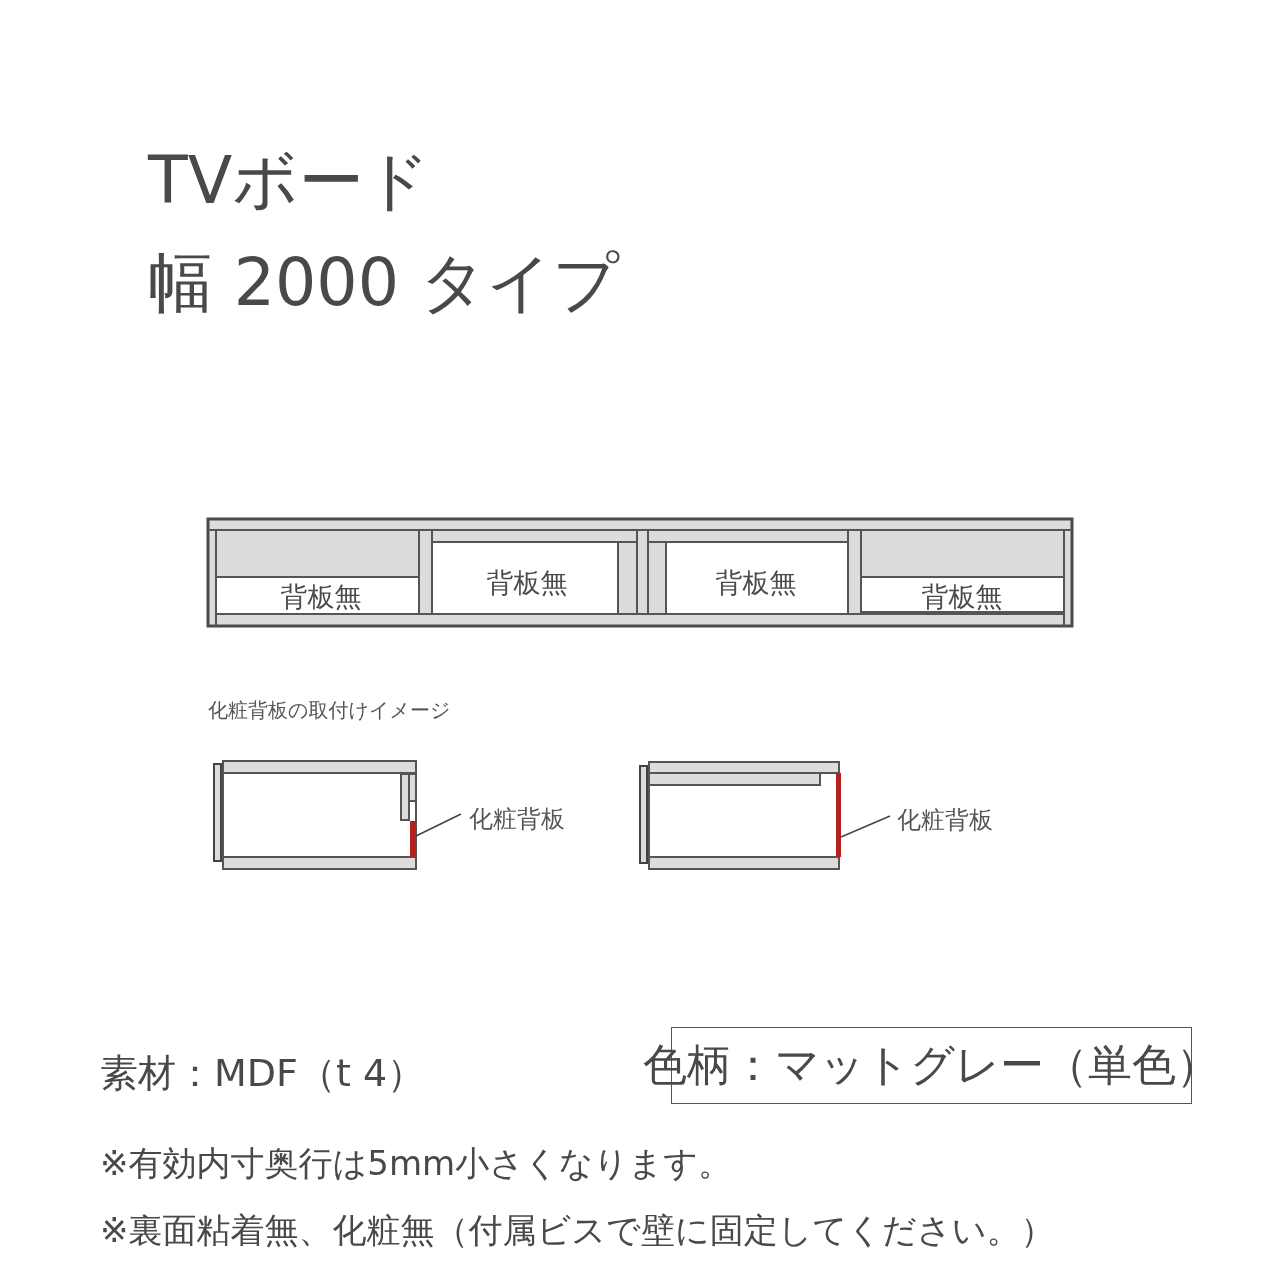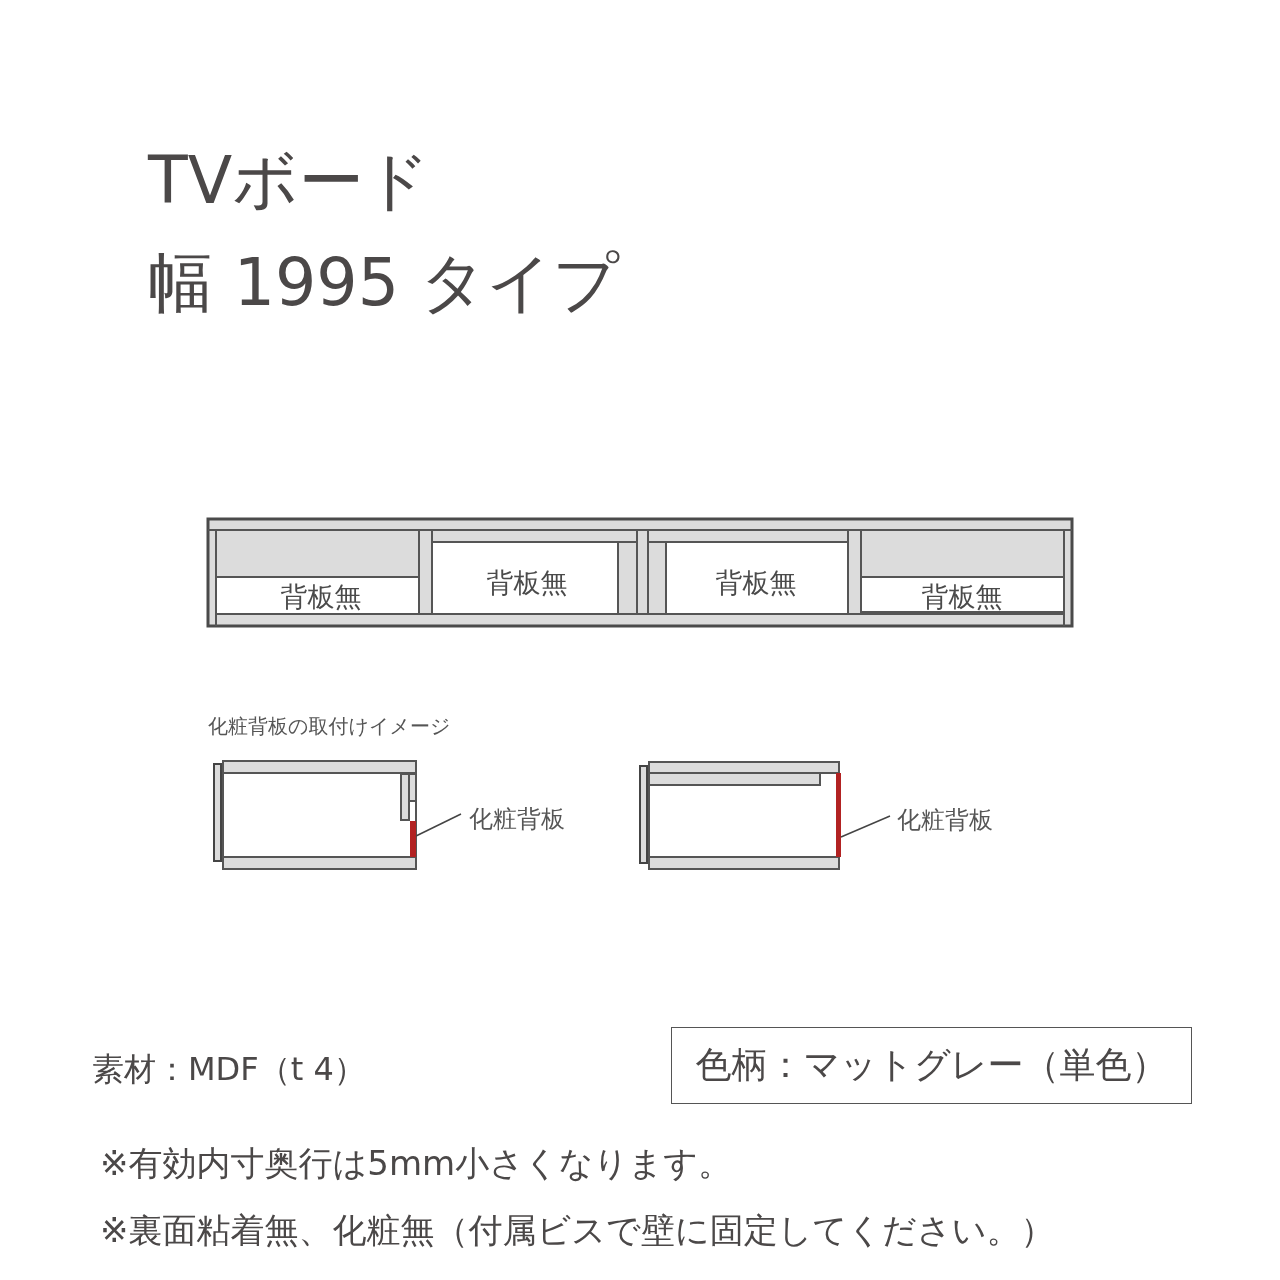--- a/index.html
+++ b/index.html
@@ -3,38 +3,38 @@
   <meta charset="utf-8">
   <style>
     html, body { margin: 0; padding: 0; background: #ffffff; }
     body { width: 1280px; height: 1280px; position: relative; overflow: hidden;
            font-family: "DejaVu Sans", "Liberation Sans", sans-serif; color: #4a4747; }
     .title-line { position: absolute; left: 148px; font-size: 65px; line-height: 1; color: #4b4848; letter-spacing: 0px; white-space: nowrap; }
     #t1 { top: 148px; }
     #t2 { top: 250px; }
     .abs { position: absolute; white-space: nowrap; }
     .board-svg, .detail-svg { position: absolute; left: 0; top: 0; }
-    .caption { left: 208px; top: 697px; font-size: 20px; color: #555; margin-top: 16px; }
+    .caption { left: 208px; top: 697px; font-size: 20px; color: #555; }
     .callout { font-size: 24px; color: #555; }
     #callout1 { left: 469px; top: 803px; }
     #callout2 { left: 897px; top: 804px; }
-    .material { left: 92px; top: 1048px; font-size: 32px; color: #4b4848; }
+    .material { left: 100px; top: 1048px; font-size: 38px; color: #4b4848; }
     .color-box { position: absolute; left: 671px; top: 1027px; width: 521px; height: 77px;
                  border: 1.5px solid #555; box-sizing: border-box; display: flex; align-items: center; justify-content: center; }
-    .color-box span { font-size: 36px; color: #4b4848; white-space: nowrap; }
+    .color-box span { font-size: 44px; color: #4b4848; white-space: nowrap; }
     .note { left: 100px; font-size: 34px; color: #4b4848; }
     #note1 { top: 1208px; }
     #note2 { top: 1141px; }
     .label { font-size: 27px; fill: #4a4a4a; font-family: "DejaVu Sans", sans-serif; }
   </style>
 </head>
 <body>
 
 <div class="title-line" id="t1">TVボード</div>
-<div class="title-line" id="t2">幅 1995 タイプ</div>
+<div class="title-line" id="t2">幅 2000 タイプ</div>
 
 <svg class="board-svg" width="1280" height="700">
   <g stroke="#555" stroke-width="2" fill="#dcdcdc">
 
     <rect x="208" y="519" width="864" height="107" fill="#dcdcdc" stroke="#4a4a4a" stroke-width="3"></rect>
 
     <line x1="208" y1="530" x2="1072" y2="530"></line>
 
     <line x1="216" y1="614" x2="1064" y2="614"></line>
 

